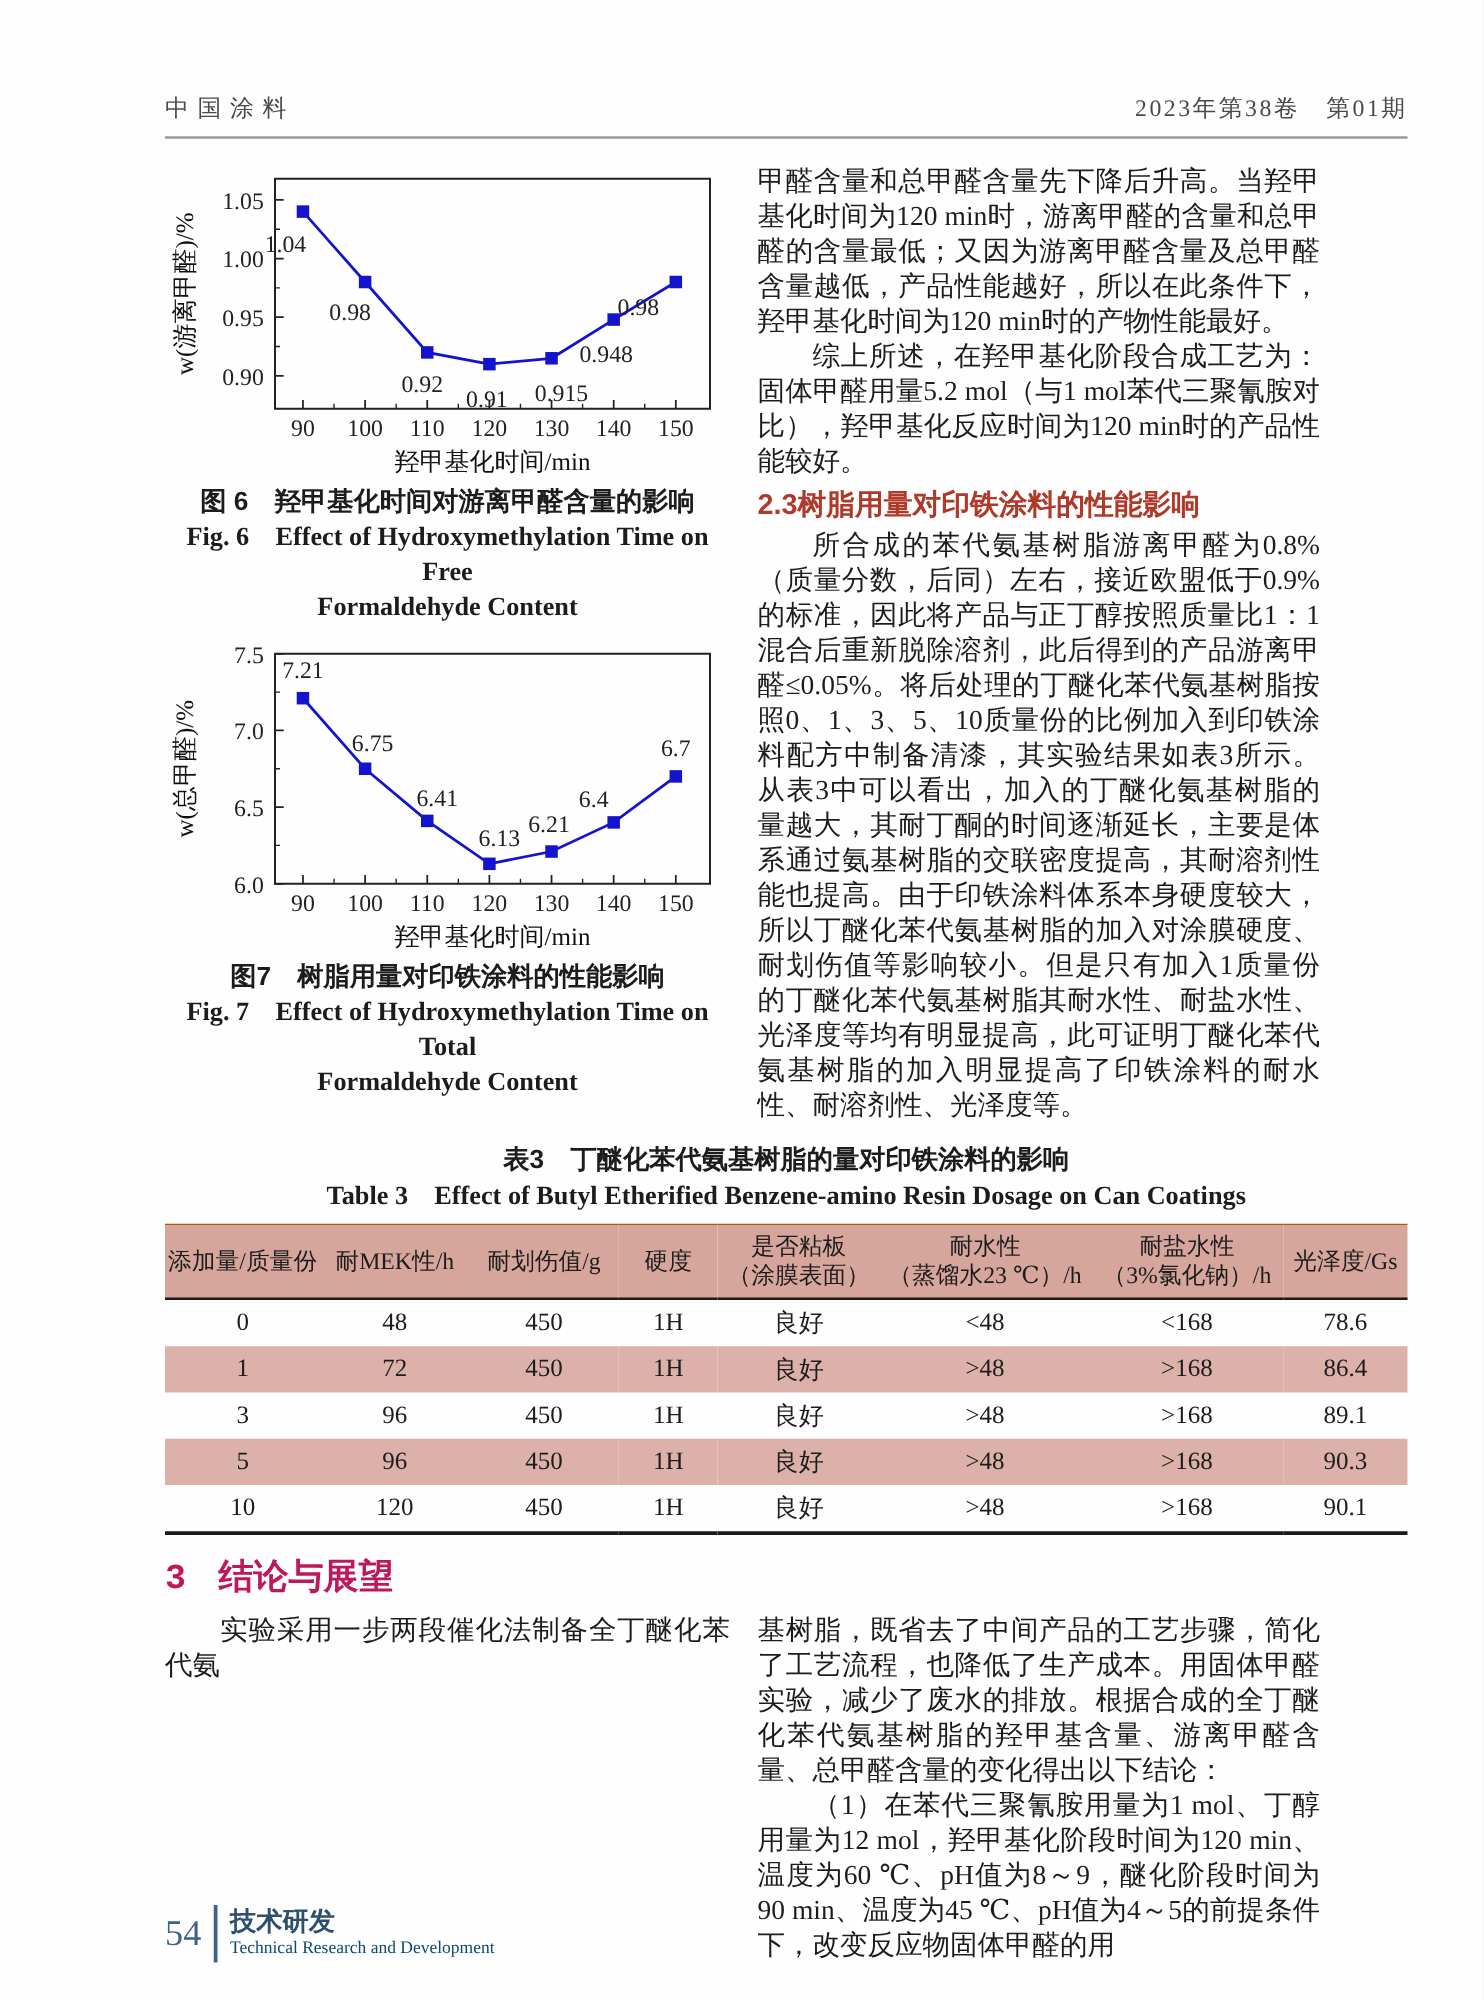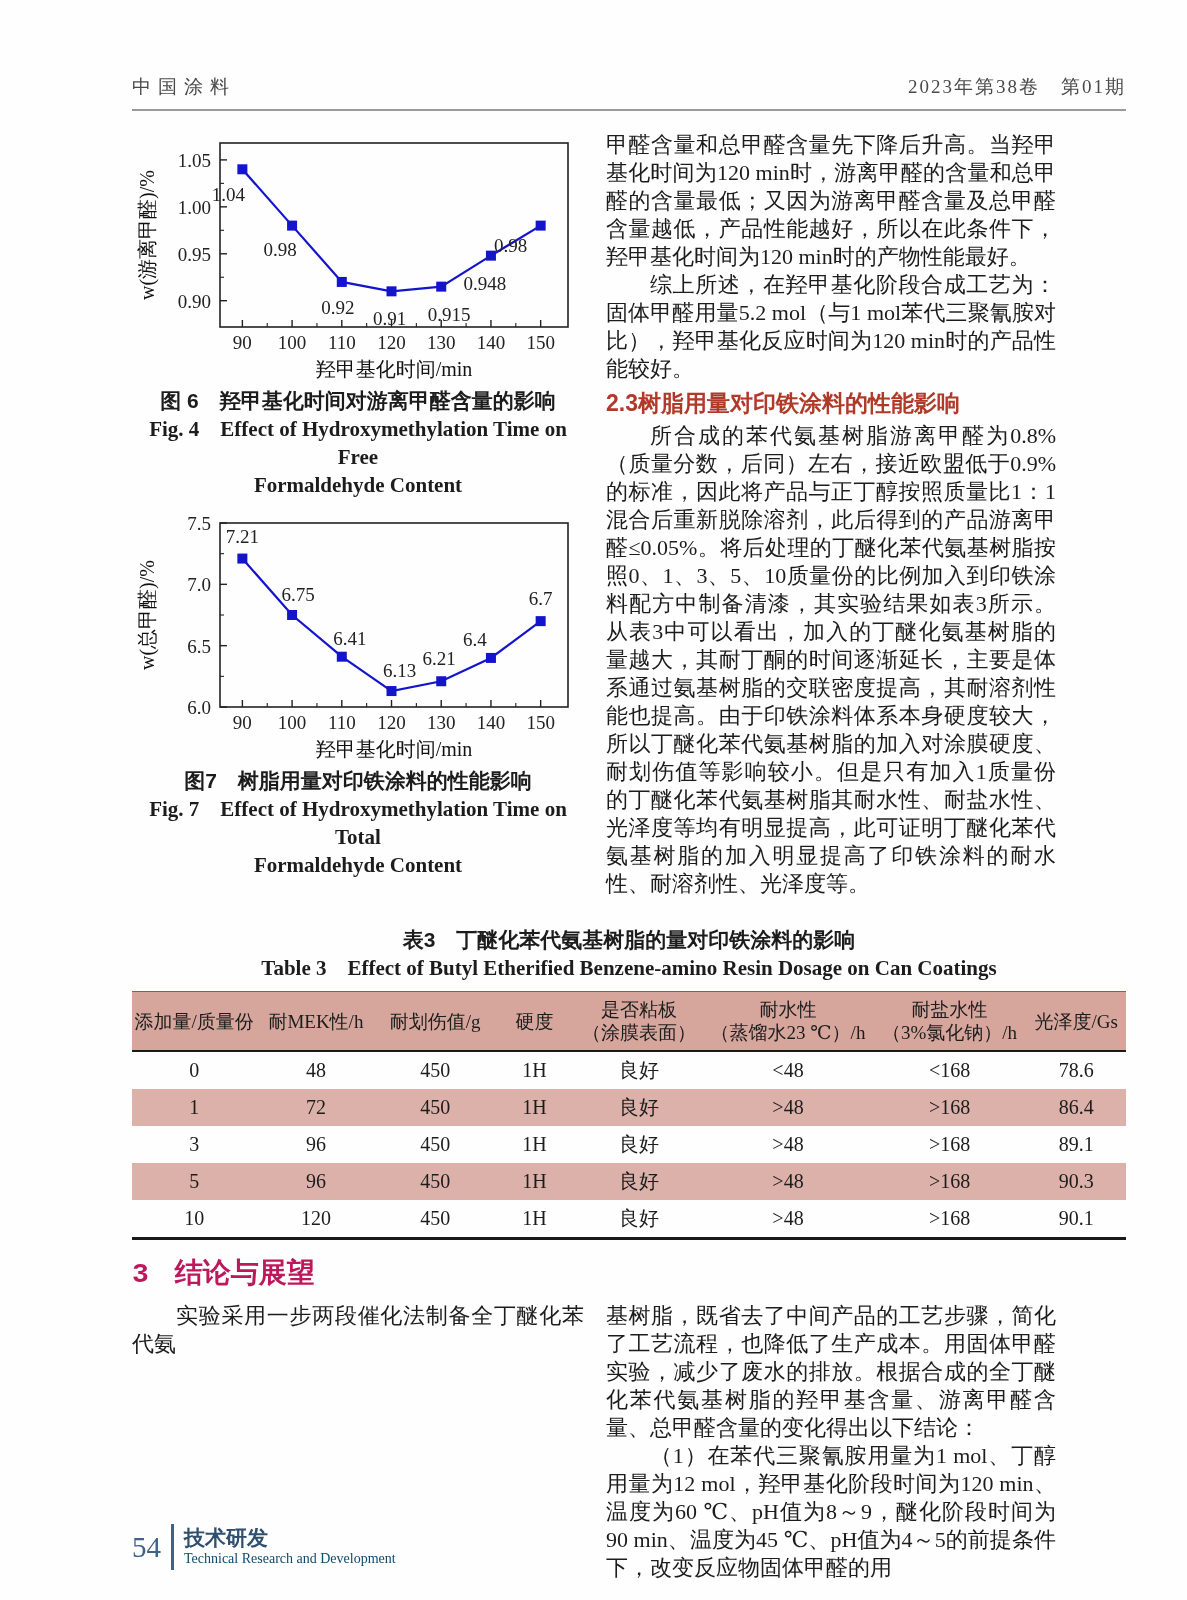--- a/index.html
+++ b/index.html
@@ -23,21 +23,21 @@
   .cap-cn{font-family:"Liberation Sans","DejaVu Sans",sans-serif;font-weight:bold;
         font-size:21px;text-align:center;margin-top:4px;}
   .cap-en{font-weight:bold;font-size:21px;text-align:center;line-height:28px;}
   
   .body-text{font-size:22px;line-height:28px;text-align:justify;margin:0;}
   .ind{text-indent:2em;}
   .h23{font-family:"Liberation Sans","DejaVu Sans",sans-serif;font-weight:bold;
         font-size:23px;color:#b03a2a;margin:5px 0 3px 0;}
   .h23 .num{}
   
-  .table-section{margin-top:28px;}
+  .table-section{margin-top:16px;}
   .tbl-title-cn{font-family:"Liberation Sans","DejaVu Sans",sans-serif;font-weight:bold;
         font-size:21px;text-align:center;line-height:28px;}
   .tbl-title-en{font-weight:bold;font-size:21px;text-align:center;line-height:29px;}
   table.data-table{width:100%;border-collapse:collapse;margin-top:8px;
         border-top:1px solid #a16207;border-bottom:3px solid #1a1a1a;}
   table.data-table th{background:#d6a69d;font-weight:normal;font-size:19px;line-height:23px;
         padding:6px 2px;border-bottom:2px solid #1a1a1a;}
   table.data-table td{text-align:center;font-size:20px;padding:5px 2px;}
   table.data-table tr.stripe td{background:#dcb1a9;}
   
@@ -114,21 +114,21 @@
             <text x="317.2285714285714" y="189.6326530612245" text-anchor="middle" class="dlabel">0.915</text>
             <rect x="353.9428571428571" y="119.65306122448986" width="10" height="10" fill="#1414cc"></rect>
             <text x="352.9428571428571" y="158.65306122448987" text-anchor="middle" class="dlabel">0.948</text>
             <rect x="403.65714285714284" y="89.61224489795923" width="10" height="10" fill="#1414cc"></rect>
             <text x="378.65714285714284" y="120.61224489795923" text-anchor="middle" class="dlabel">0.98</text>
             <text x="262" y="245" text-anchor="middle" class="axis">羟甲基化时间/min</text>
             <text text-anchor="middle" class="axis" transform="translate(22,104) rotate(-90)">w(游离甲醛)/%</text>
           </svg>
         <div class="cap-cn">图 6　羟甲基化时间对游离甲醛含量的影响</div>
         <div class="cap-en">
-          <div>Fig. 4　Effect of Hydroxymethylation Time on Free</div>
+          <div>Fig. 6　Effect of Hydroxymethylation Time on Free</div>
           <div>Formaldehyde Content</div>
         </div>
       </div>
 
       <div class="figure-block">
         <svg id="chart1" class="line-chart" width="452" height="252" viewBox="0 0 452 252">
             <rect x="88" y="12" width="348" height="184" fill="none" stroke="#222" stroke-width="1.6"></rect>
             <line x1="110.37142857142857" y1="196" x2="110.37142857142857" y2="189" stroke="#222" stroke-width="1.4"></line>
             <text x="110.37142857142857" y="218" text-anchor="middle" class="tick">90</text>
             <line x1="160.0857142857143" y1="196" x2="160.0857142857143" y2="189" stroke="#222" stroke-width="1.4"></line>

